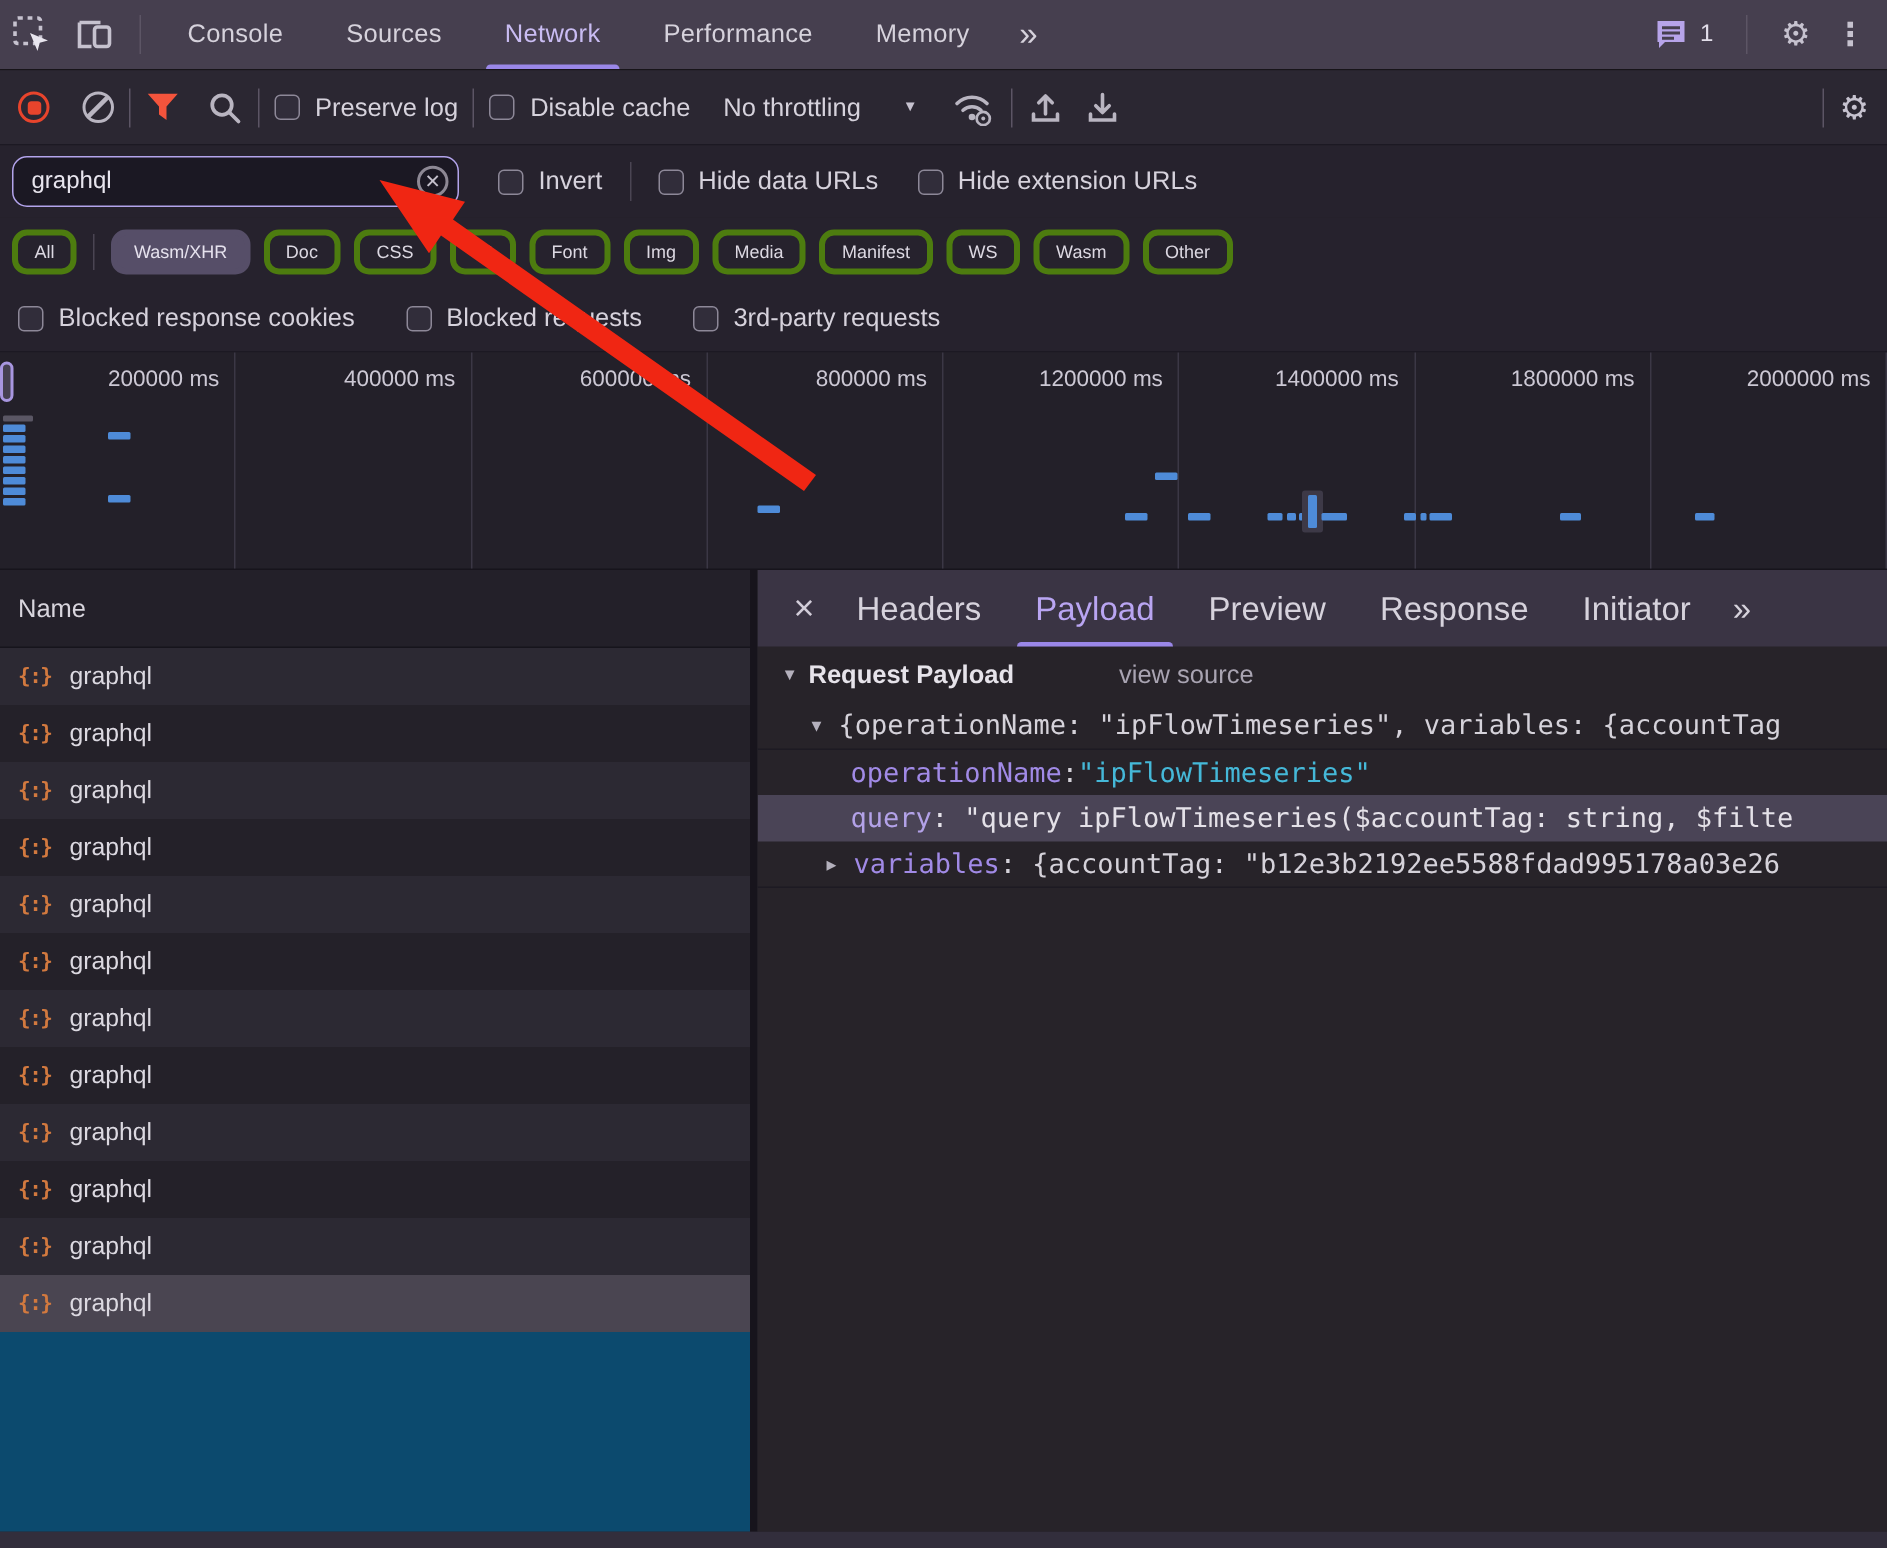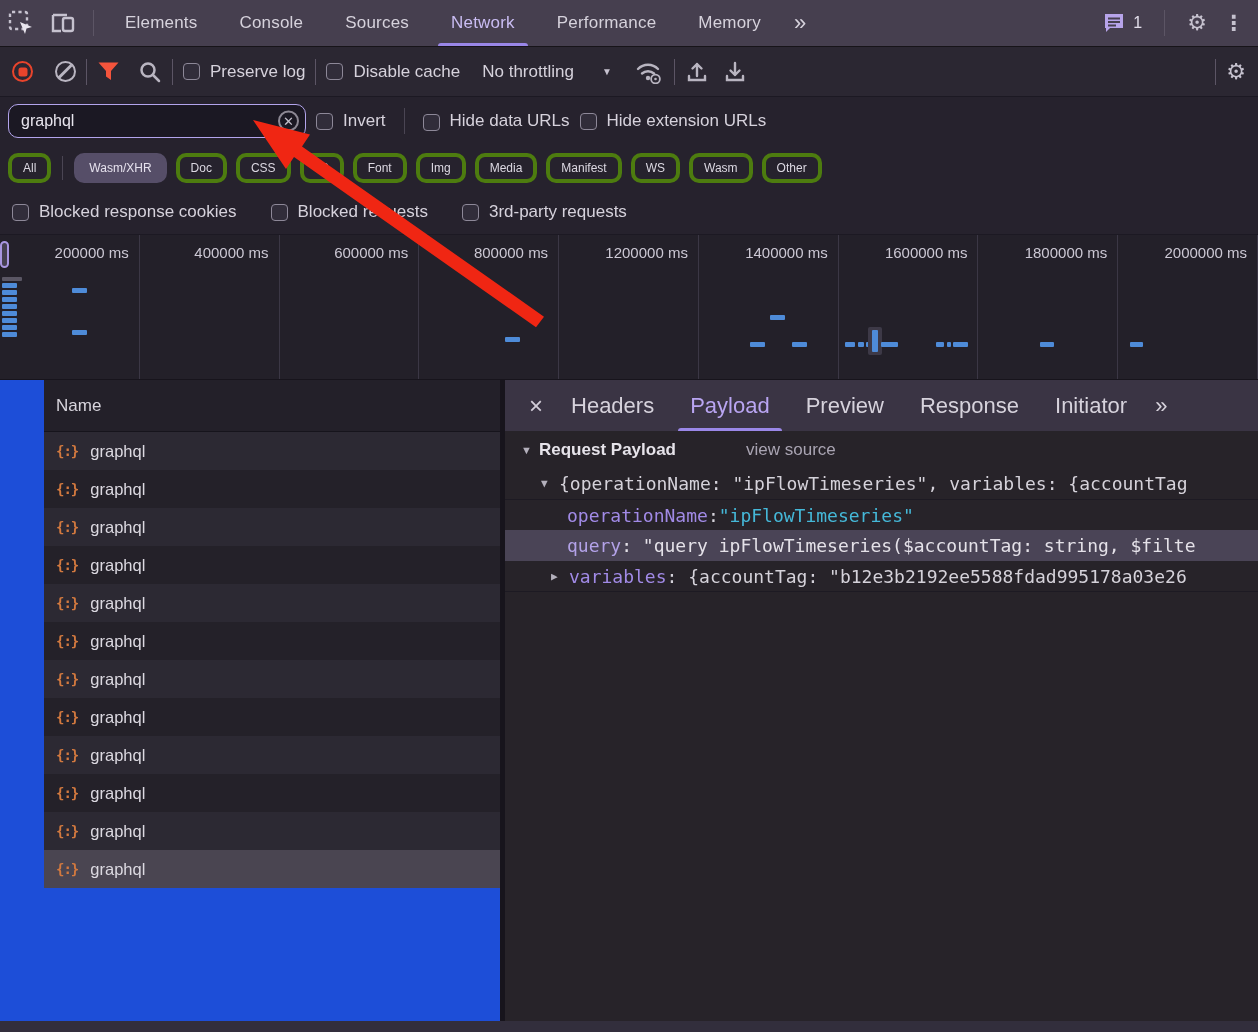--- a/index.html
+++ b/index.html
@@ -65,21 +65,21 @@
     width:100%; height:100%; background:#1b1823; border:1.5px solid #b3a4ec; border-radius:10px;
     color:#e8e5ee; font-size:16px; padding:0 34px 0 12px; outline:none;
     font-family:"Liberation Sans","DejaVu Sans",sans-serif;
   }
   .clear-x {
     position:absolute; right:7px; top:50%; transform:translateY(-50%);
     width:21px; height:21px; border:2px solid #8d8894; border-radius:50%;
     color:#c5c1cc; font-size:13px; display:flex; align-items:center; justify-content:center;
     cursor:pointer; line-height:1;
   }
-  .filterrow .cb-item { margin-left:10px; }
+  .filterrow .cb-item { margin-left:26px; }
   .filterrow .vdiv { background:#4a4553; }
 
   
   .chiprow { height:45px; background:#26222d; display:flex; align-items:center; padding:0 8px; gap:9px; }
   .chip {
     border:4px solid #4d7c0f; border-radius:10px; padding:4px 11px; font-size:12px;
     color:#dcd8e2; cursor:pointer; white-space:nowrap;
   }
   .chip.selected { background:#564e68; border-color:#564e68; color:#e6e2ee; }
   .chip-divider { width:1px; height:24px; background:#4a4553; margin:0 2px; }
@@ -99,21 +99,21 @@
   .tbar.gray { background:#5a5664; }
   .tbar.box { background:#3d3947; border-radius:2px; }
   .tbar.marker { background:#4e8bd8; }
   .tl-handle {
     position:absolute; left:0; top:6px; width:9px; height:27px;
     border:2px solid #a896e0; background:#454050; border-radius:5px;
   }
 
   
   .split { display:flex; height:641px; }
-  .left-panel { width:500px; flex:none; background:#1d4ed8; display:flex; flex-direction:column;padding-left:44px; }
+  .left-panel { width:500px; flex:none; background:#0c4a6e; display:flex; flex-direction:column; }
   .panel-divider { width:5px; flex:none; background:#17141c; cursor:col-resize; }
   .right-panel { flex:1; background:#272329; display:flex; flex-direction:column; overflow:hidden; }
 
   .name-header {
     height:52px; display:flex; align-items:center; padding:0 12px;
     font-size:17px; color:#d8d5dd; border-bottom:1px solid #16141c; background:#232029;
   }
   .request-list { flex:1; overflow:hidden; }
   .req-row { height:38px; display:flex; align-items:center; padding:0 12px; gap:12px;
     background:#242129; cursor:pointer; }
@@ -178,21 +178,20 @@
       </span>
       <span class="icon-btn">
         <svg class="ic" width="28" height="26" viewBox="0 0 28 26">
           <path d="M4 5 h14 M4 5 v16 h8" fill="none" stroke="#c6c2cf" stroke-width="2.4"></path>
           <rect x="14" y="8" width="10" height="13" rx="2" fill="none" stroke="#c6c2cf" stroke-width="2.4"></rect>
         </svg>
       </span>
     </div>
     <span class="vdiv"></span>
     <nav class="main-tabs">
-      <div class="tab">Elements</div>
       <div class="tab">Console</div>
       <div class="tab">Sources</div>
       <div class="tab selected">Network</div>
       <div class="tab">Performance</div>
       <div class="tab">Memory</div>
       <div class="tab-overflow">»</div>
     </nav>
     <div class="righticons">
       <span class="issues">
         <svg class="ic" width="24" height="22" viewBox="0 0 24 22">
@@ -274,21 +273,21 @@
   <div class="filterrow">
     <span class="filter-input-wrap">
       <input class="filter-input" type="text" value="graphql" style="">
       <span class="clear-x">✕</span>
     </span>
     <label class="cb-item">
       <span class="cb"></span>
       <span>Invert</span>
     </label>
     <span class="vdiv" style="margin:0 18px;"></span>
-    <label class="cb-item" style="margin-left:0;align-items:flex-end;">
+    <label class="cb-item" style="margin-left:0;">
       <span class="cb"></span>
       <span>Hide data URLs</span>
     </label>
     <label class="cb-item">
       <span class="cb"></span>
       <span>Hide extension URLs</span>
     </label>
   </div>
 
   <div class="chiprow">
@@ -333,23 +332,20 @@
         <span class="tl-label">600000 ms</span>
       </div>
     <div class="tl-col">
         <span class="tl-label">800000 ms</span>
       </div>
     <div class="tl-col">
         <span class="tl-label">1200000 ms</span>
       </div>
     <div class="tl-col">
         <span class="tl-label">1400000 ms</span>
-      </div>
-    <div class="tl-col">
-        <span class="tl-label">1600000 ms</span>
       </div>
     <div class="tl-col">
         <span class="tl-label">1800000 ms</span>
       </div>
     <div class="tl-col">
         <span class="tl-label">2000000 ms</span>
       </div>
     <div class="tl-bars">
         <div class="tbar gray" style="left: 2px; top: 42px; width: 20px; height: 4px;"></div>
         <div class="tbar bar" style="left: 2px; top: 48px; width: 15px; height: 5px;"></div>

